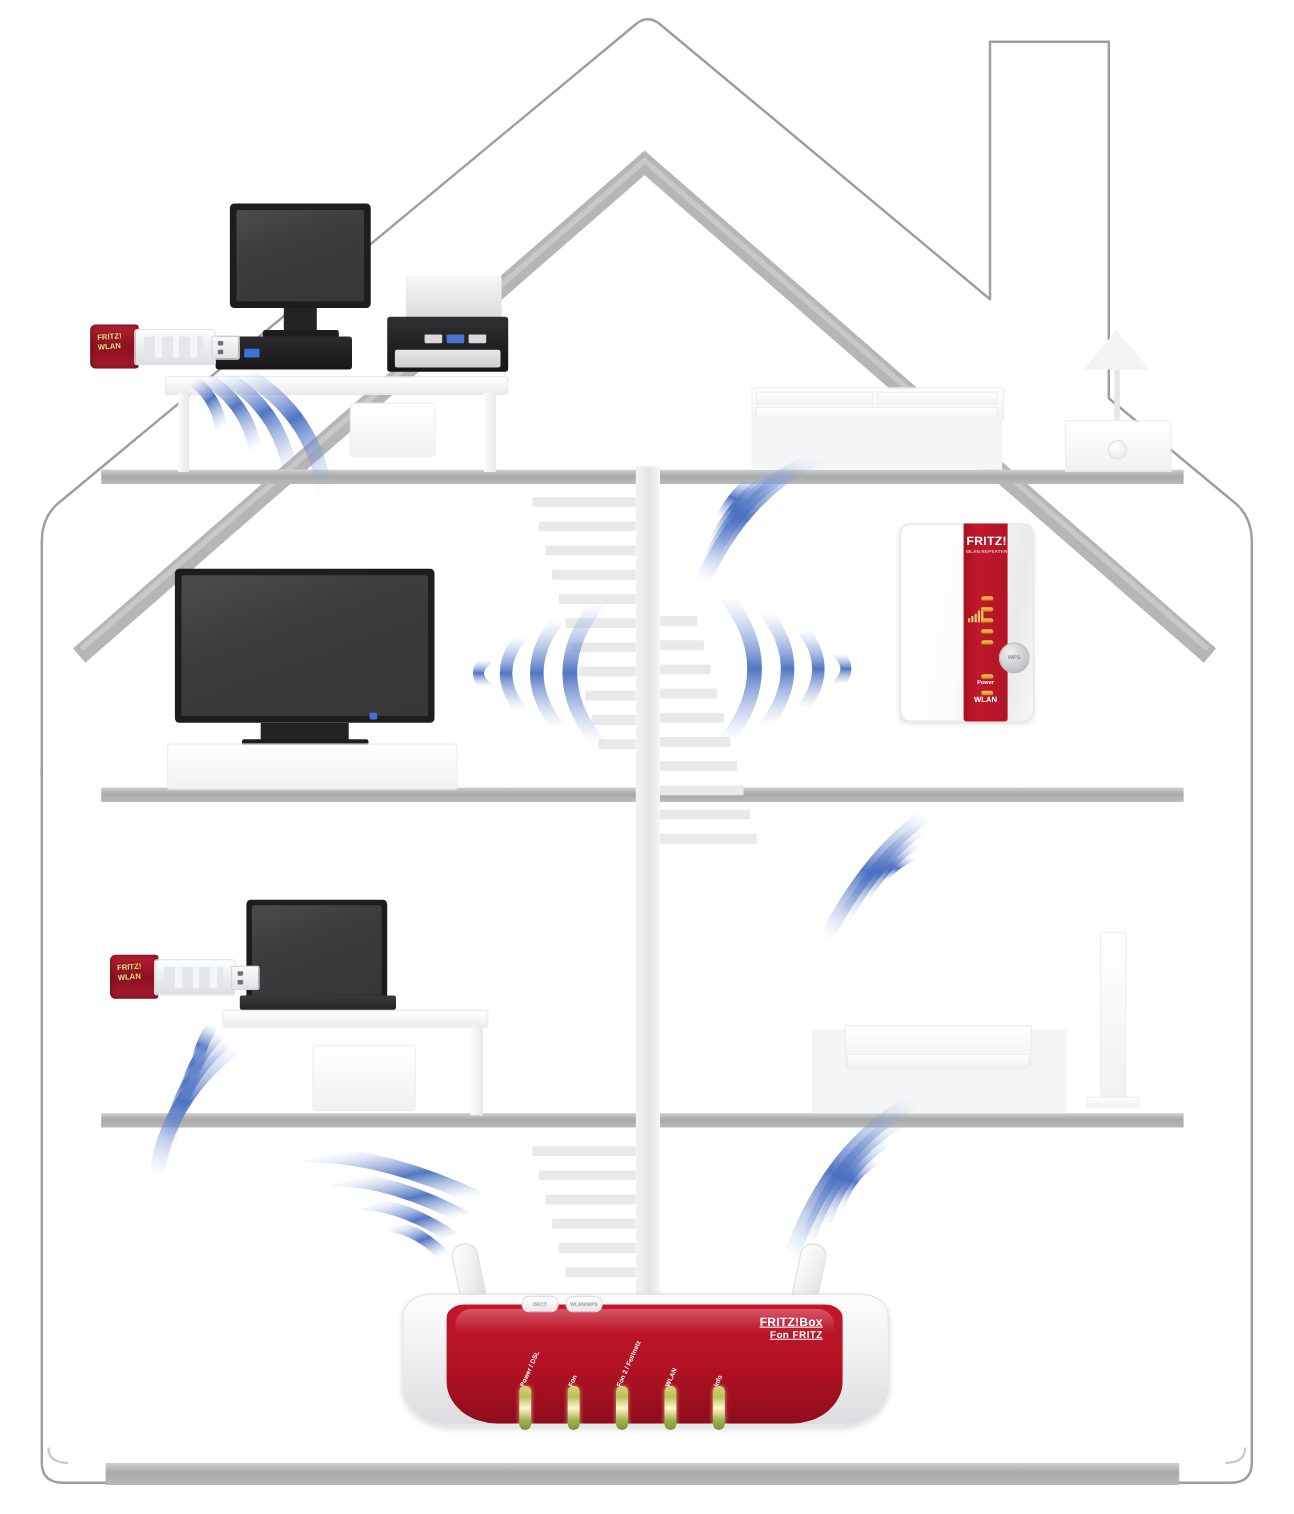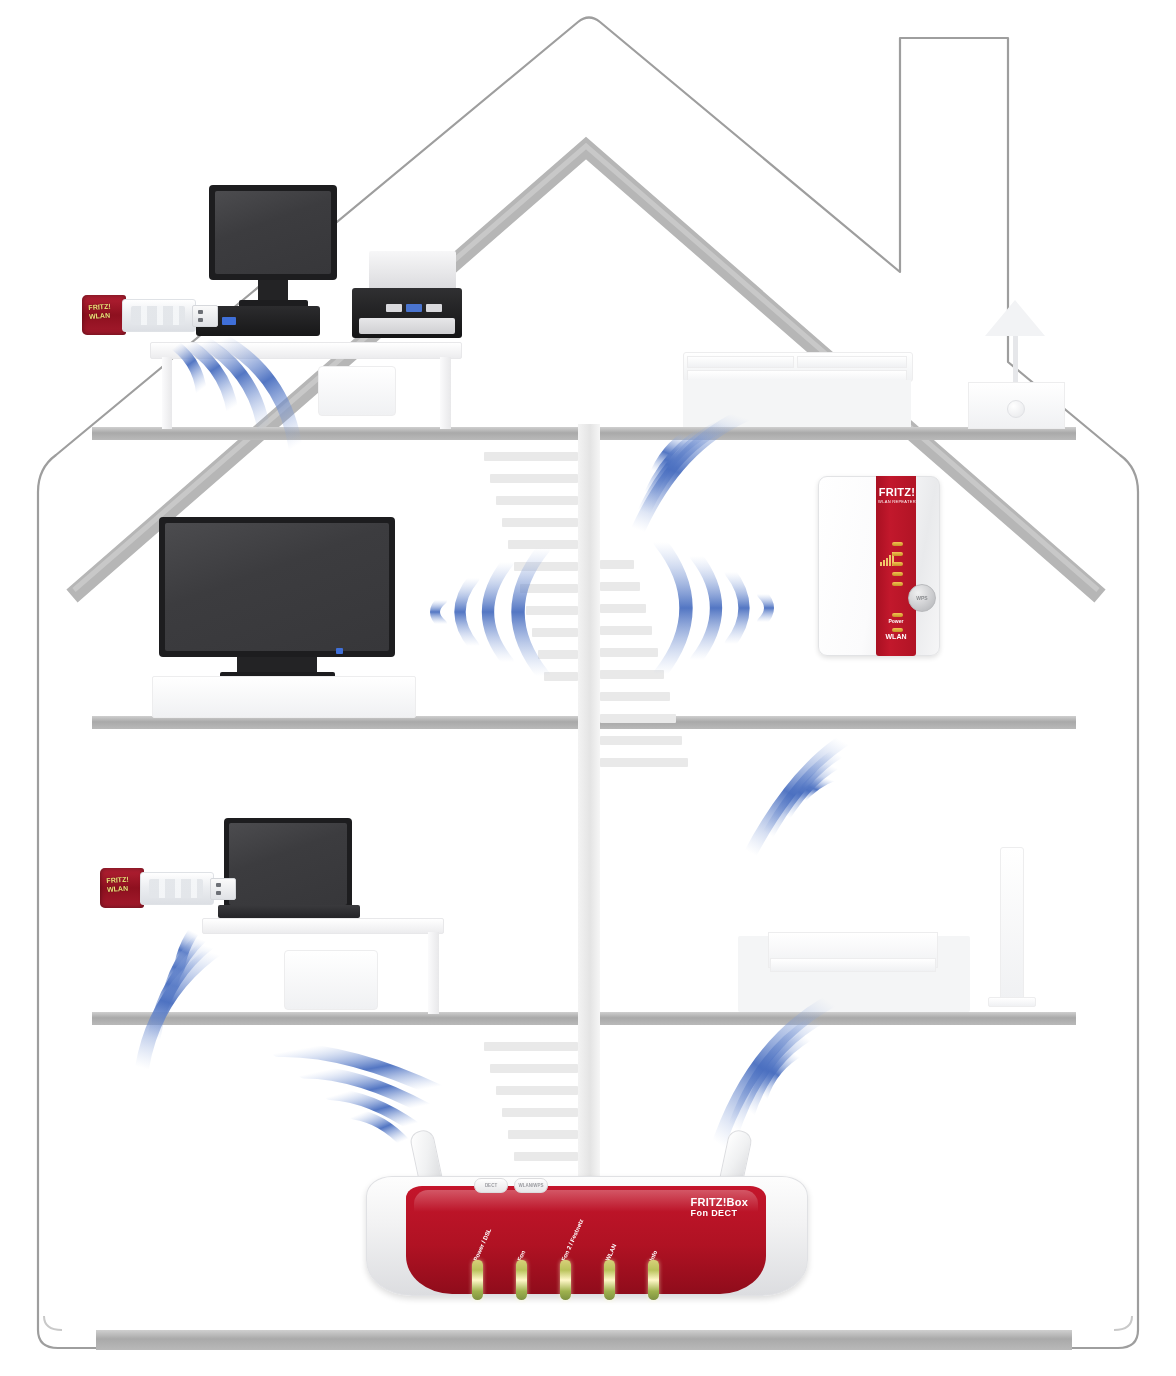--- a/index.html
+++ b/index.html
@@ -99,21 +99,21 @@
            background:linear-gradient(180deg,#fdfdfd 0%,#f2f2f3 40%,#dcdde0 100%);
            border:1px solid #e0e1e4;
            border-radius:26px 26px 46px 46px/20px 20px 36px 36px;
            box-shadow:0 3px 6px rgba(0,0,0,.14);}
   .rt-face{position:absolute;left:40px;top:56px;width:360px;height:108px;
            background:linear-gradient(180deg,#c4152b 0%,#b01223 55%,#8f0c1b 100%);
            border-radius:16px 16px 46px 46px/12px 12px 38px 38px;}
   .rt-gloss{position:absolute;left:48px;top:60px;width:344px;height:22px;
             background:linear-gradient(180deg,rgba(255,255,255,.28),rgba(255,255,255,0));
             border-radius:14px 14px 0 0;}
-  .rt-brand{position:absolute;right:58px;top:66px;color:#fff;}
+  .rt-brand{position:absolute;right:58px;top:66px;color:#fff;text-align:right;text-decoration:underline;}
   .rt-brand .r1{font-size:11px;font-weight:bold;letter-spacing:.2px;}
   .rt-brand .r2{font-size:9px;font-weight:bold;letter-spacing:.4px;}
   .rt-btn{position:absolute;top:48px;width:32px;height:13px;border-radius:7px;
           background:linear-gradient(180deg,#ffffff,#e7e7e9);border:1px solid #dcdcde;
           font-size:4.5px;color:#9a9ba0;display:flex;align-items:center;justify-content:center;font-weight:bold;}
   .rt-ledgrp{position:absolute;}
   .rt-ledlbl{position:absolute;color:#fff;font-size:6px;font-weight:bold;
              transform:rotate(-66deg);transform-origin:left bottom;white-space:nowrap;}
   .rt-led{position:absolute;width:11px;height:40px;border-radius:5px 5px 6px 6px;
           background:linear-gradient(180deg,#d8d07a 0%,#b9c25a 25%,#fff7c8 50%,#9fb24e 78%,#7d9140 100%);
@@ -464,21 +464,21 @@
   <div id="router">
     <div class="ant" style="left:50px;top:0px;transform:rotate(-12deg);"></div>
     <div class="ant" style="left:356px;top:0px;transform:rotate(12deg);"></div>
 
     <div class="rt-body"></div>
     <div class="rt-face"></div>
     <div class="rt-gloss"></div>
 
     <div class="rt-brand">
       <div class="r1">FRITZ!Box</div>
-      <div class="r2">Fon DECT</div>
+      <div class="r2">Fon FRITZ</div>
     </div>
 
     <div class="rt-btn" style="left:108px;">DECT</div>
     <div class="rt-btn" style="left:148px;">WLAN/WPS</div>
 
     <div class="rt-ledgrp" style="left:104px;top:92px;width:300px;height:78px;">
       <div class="rt-ledlbl" style="left:8px;  top:34px;">Power / DSL</div>
       <div class="rt-led" style="left:2px;  top:38px;"></div>
 
       <div class="rt-ledlbl" style="left:52px; top:34px;">Fon</div>

